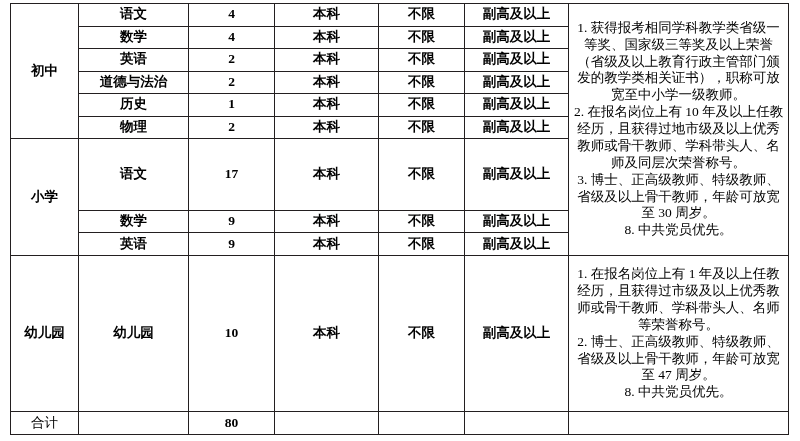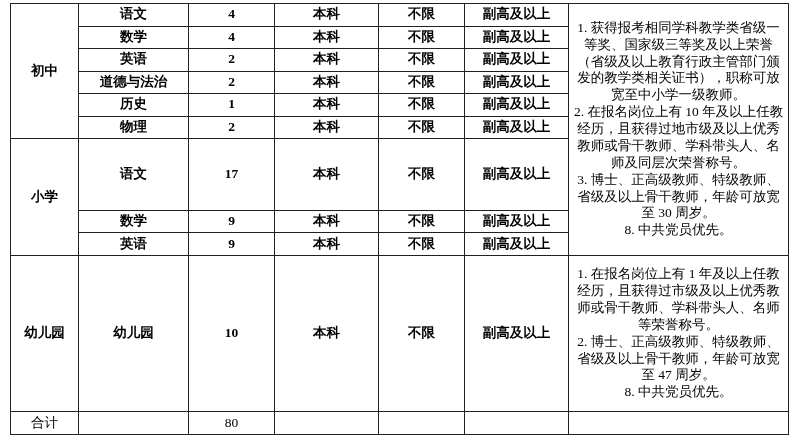--- a/index.html
+++ b/index.html
@@ -61,21 +61,21 @@
   td.notes p {
     margin: 0;
     text-indent: 0;
   }
   td.total-label {
     font-size: 13.5px;
     font-family: Liberation Serif, serif;
   }
   td.total-num {
     font-size: 14.5px;
-    font-weight: normal;
+    font-weight: bold;
   }
   .blank { }
 </style>
 </head>
 <body>
 
 <div class="sheet">
   <table class="grid">
     <colgroup>
       <col class="c-stage">

